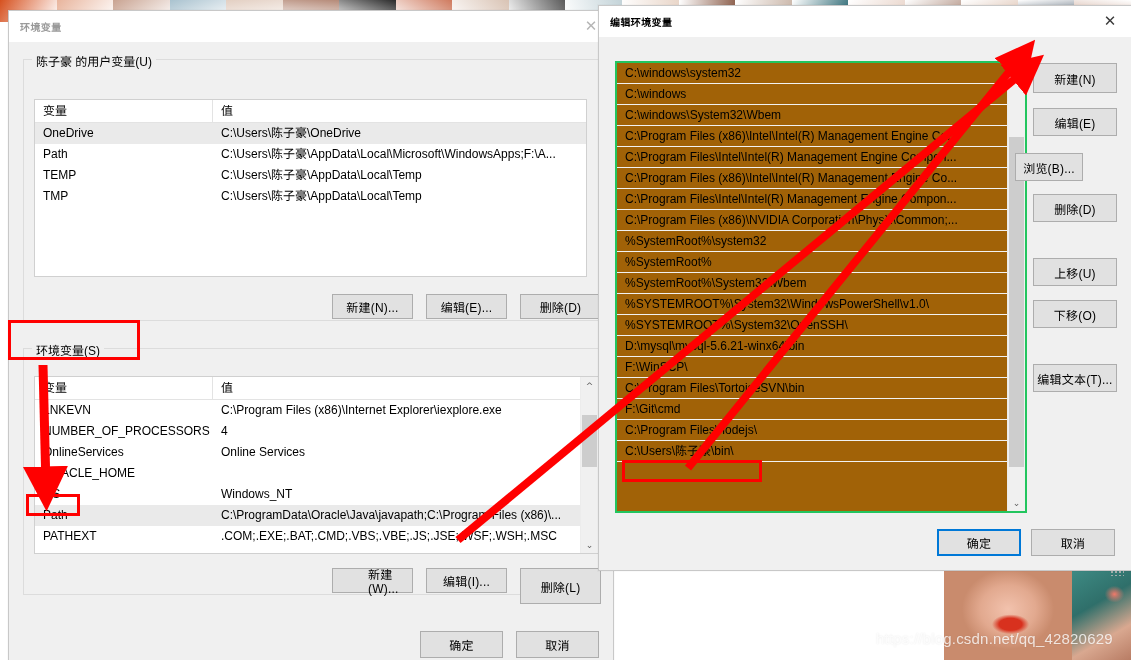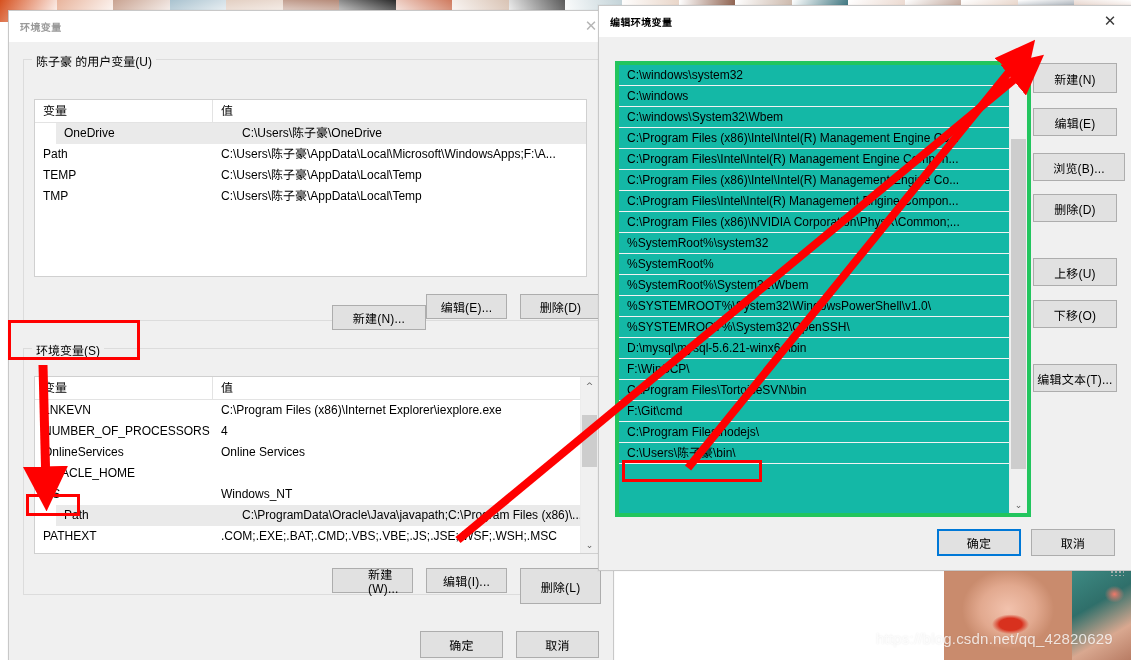--- a/index.html
+++ b/index.html
@@ -95,21 +95,21 @@
   .tbl .hdr .c {
     font-size: 12px; color: #000; padding-left: 8px;
     height: 22px; line-height: 22px; box-sizing: border-box;
   }
   .tbl .hdr .c.c1 { width: 178px; border-right: 1px solid #e3e3e3; }
   .tbl .hdr .c.c2 { flex: 1; }
   .tbl .row {
     display: flex; height: 21px; align-items: center;
     font-size: 12px; color: #000;
   }
-  .tbl .row.sel { background: #eaeaea; margin-left: 21px; }
+  .tbl .row.sel { background: #eaeaea; }
   .tbl .row .c {
     padding-left: 8px; height: 21px; line-height: 21px;
     overflow: hidden; white-space: nowrap; box-sizing: border-box;
   }
   .tbl .row .c.c1 { width: 178px; }
   .tbl .row .c.c2 { flex: 1; text-overflow: ellipsis; }
 
   
   .vscroll {
     position: absolute; top: 0; right: 0; bottom: 0; width: 17px;
@@ -133,21 +133,21 @@
     font-size: 12px; display: flex; align-items: center; justify-content: center;
     box-sizing: border-box; font-family: "Liberation Sans", sans-serif;
     letter-spacing: .2px;
   }
   .btn.focus {
     border: 2px solid #0078d7; background: #e1e1e1;
   }
 
   
   .listbox {
-    position: absolute; background: #14b8a6; border: 4px solid #22c55e;
+    position: absolute; background: #a16207; border: 2px solid #22c55e;
     overflow: hidden;
   }
   .listbox .li {
     height: 21px; line-height: 21px; font-size: 12px; color: #000;
     padding-left: 8px; border-bottom: 1px solid #f2f2f2;
     white-space: nowrap; overflow: hidden; text-overflow: ellipsis;
     box-sizing: border-box;
   }
 
   
@@ -220,21 +220,21 @@
             <div class="c c1">TEMP</div>
             <div class="c c2">C:\Users\陈子豪\AppData\Local\Temp</div>
           </div>
           <div class="row">
             <div class="c c1">TMP</div>
             <div class="c c2">C:\Users\陈子豪\AppData\Local\Temp</div>
           </div>
         </div>
     </div>
 
-    <div class="btn" style="left:323px; top:294px; width:94px; height:25px;text-align:right;">新建(N)...</div>
+    <div class="btn" style="left:323px; top:283px; width:81px; height:25px;text-align:right;">新建(N)...</div>
     <div class="btn" style="left:417px; top:283px; width:81px; height:25px;">编辑(E)...</div>
     <div class="btn" style="left:511px; top:283px; width:81px; height:25px;">删除(D)</div>
 
     <div class="groupbox" style="left:14px; top:337px; width:574px; height:245px;">
       <div class="legend">环境变量(S)</div>
     </div>
 
     <div class="tbl" style="left:25px; top:365px; width:563px; height:176px;">
       <div class="hdr">
         <div class="c c1">变量</div>
@@ -317,21 +317,21 @@
       <div class="vscroll">
         <div class="arrow up">^</div>
         <div class="thumb" style="top:74px; height:330px;"></div>
         <div class="arrow down">⌄</div>
       </div>
     </div>
 
     <div id="side-buttons">
         <div class="btn" style="left: 434px; top: 57px; width: 84px; height: 30px;">新建(N)</div>
         <div class="btn" style="left: 434px; top: 102px; width: 84px; height: 28px;">编辑(E)</div>
-        <div class="btn" style="left: 434px; top: 147px; width: 92px; height: 28px;">浏览(B)...</div>
+        <div class="btn" style="left: 416px; top: 147px; width: 68px; height: 28px;">浏览(B)...</div>
         <div class="btn" style="left: 434px; top: 188px; width: 84px; height: 28px;">删除(D)</div>
         <div class="btn" style="left: 434px; top: 252px; width: 84px; height: 28px;">上移(U)</div>
         <div class="btn" style="left: 434px; top: 294px; width: 84px; height: 28px;">下移(O)</div>
         <div class="btn" style="left: 434px; top: 358px; width: 84px; height: 28px;">编辑文本(T)...</div>
       </div>
 
     <div class="btn focus" style="left:936px; top:523px; width:84px; height:27px; margin-left:-598px; position:absolute;">确定</div>
     <div class="btn" style="left:1030px; top:523px; width:84px; height:27px; margin-left:-598px; position:absolute;">取消</div>
   </div>
 

